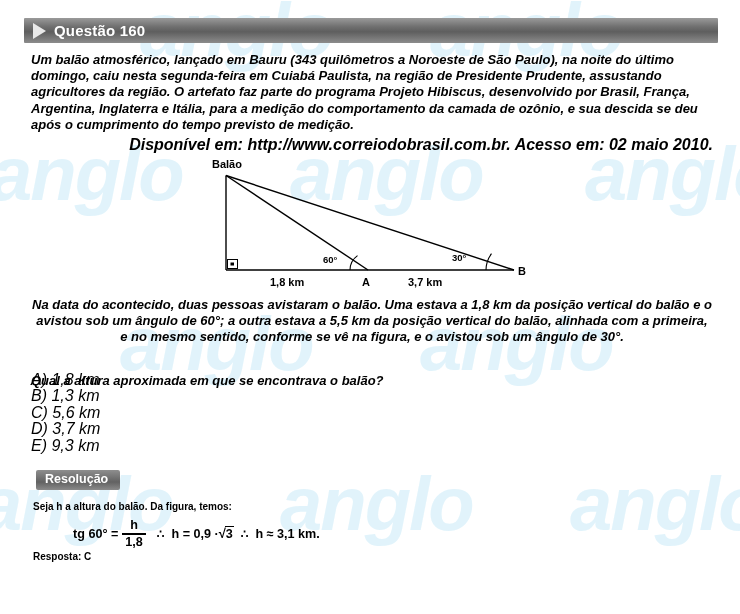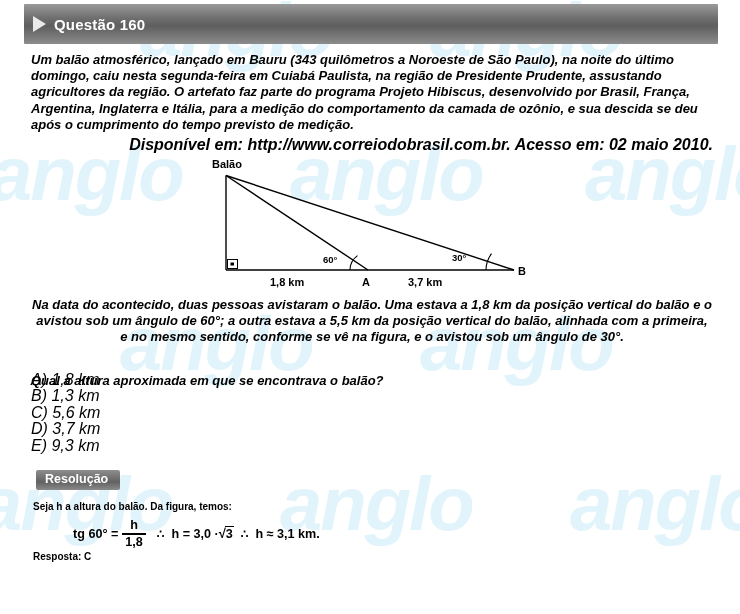--- a/index.html
+++ b/index.html
@@ -49,24 +49,24 @@
   
   #page {
     position: relative;
     z-index: 1;
     padding: 0;
   }
 
   
   .question-header {
     position: absolute;
-    top: 4px;
+    top: 18px;
     left: 24px;
     width: 694px;
-    height: 40px;
+    height: 25px;
     background: linear-gradient(to bottom, #9a9a9a 0%, #6f6f6f 35%, #5e5e5e 55%, #8c8c8c 100%);
     border-radius: 1px;
     display: flex;
     align-items: center;
   }
   .question-header .play-wrap {
     width: 30px;
     display: flex;
     align-items: center;
     justify-content: center;
@@ -277,21 +277,21 @@
   <div id="formula">
     <span>tg 60° =</span>
     <span class="frac">
       <span class="num">h</span>
       <span class="bar"></span>
       <span class="den">1,8</span>
     </span>
     <span class="sp"></span>
     <span class="therefore">∴</span>
     <span class="sp"></span>
-    <span>h = 3,0 ·</span>
+    <span>h = 0,9 ·</span>
     <span class="radical">√</span>
       <span class="radicand">3</span>
     <span class="sp"></span>
     <span class="therefore">∴</span>
     <span class="sp"></span>
     <span>h ≈ 3,1 km.</span>
   </div>
 
   <div class="res-line" id="res-answer">Resposta: C</div>
 

